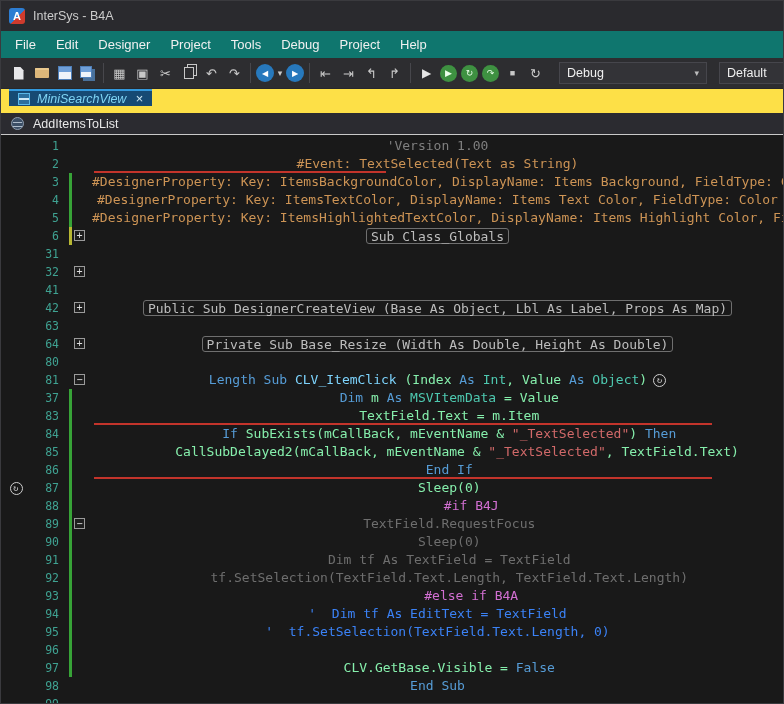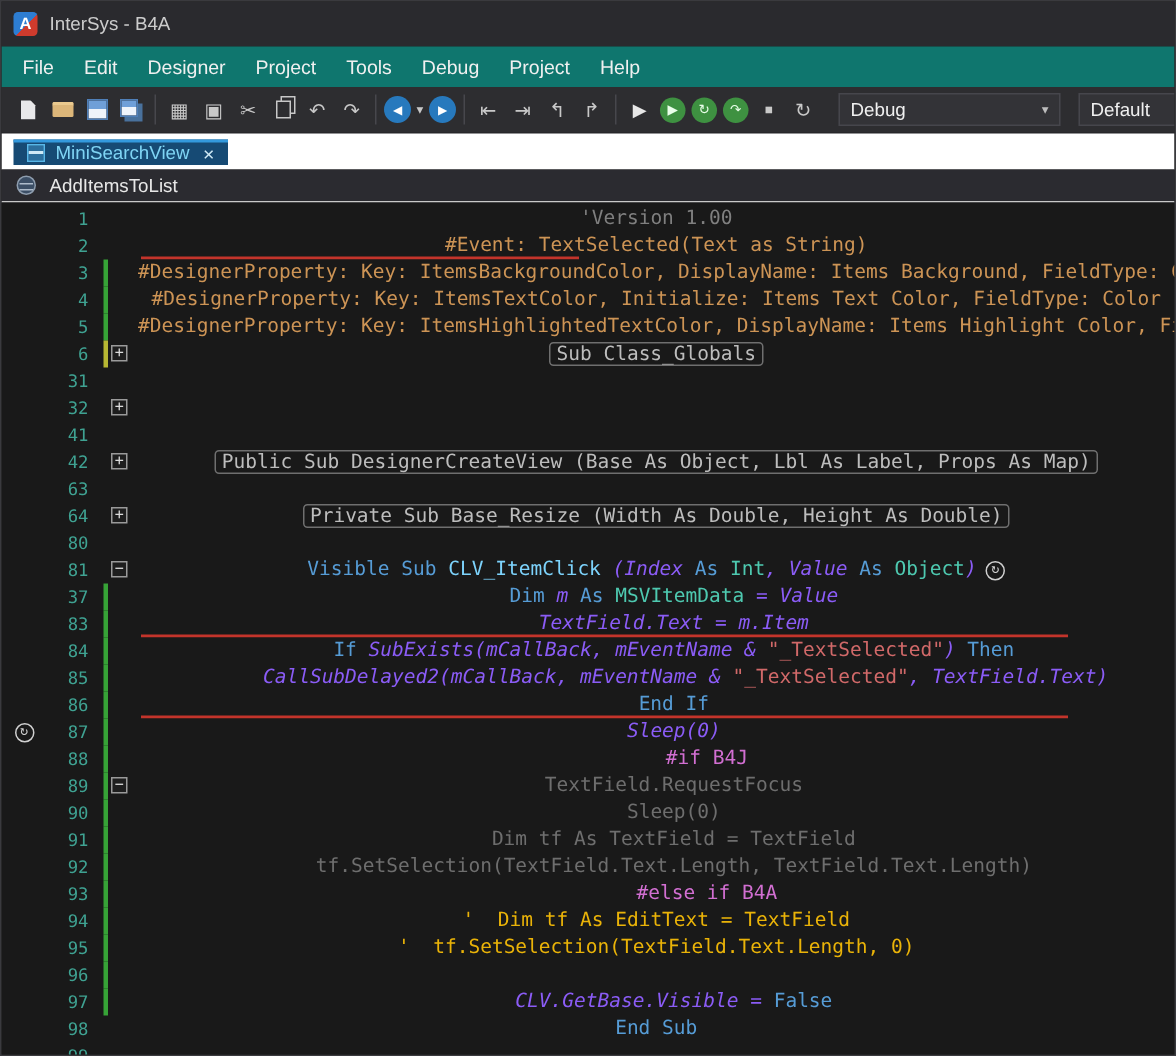--- a/index.html
+++ b/index.html
@@ -29,21 +29,21 @@
   .i-nav{background:#2779bd;border-radius:50%;width:18px;height:18px;color:#ffffff;font-size:8px;margin:0 1px;}
   .i-caret{width:10px;font-size:9px;color:#c8c8c8;}
   .i-run{color:#e6e6e6;font-size:12px;}
   .i-circ{background:#3e9141;border-radius:50%;width:17px;height:17px;color:#eaffea;font-size:9px;margin:0 2px;}
   .i-stop{font-size:9px;}
   .combo{height:22px;width:148px;background:#333337;border:1px solid #46464c;color:#f0f0f0;
     display:flex;align-items:center;padding:0 7px;font-size:12.5px;margin-left:12px;flex:0 0 auto;}
   .combo-arrow{margin-left:auto;font-size:9px;color:#bdbdbd;}
   .combo.small{width:130px;}
   
-  .tabbar{height:24px;background:#ffffff;display:flex;align-items:center;padding-left:8px;}
+  .tabbar{height:24px;background:#fde047;display:flex;align-items:flex-start;padding-left:8px;font-style:italic;}
   .tab{background:#164a74;border-top:2px solid #3399dd;display:flex;align-items:center;gap:7px;padding:0 9px;
     color:#7fd4f4;font-size:12.5px;}
   .tab-icon{width:12px;height:12px;border:1px solid #58b7e8;background:linear-gradient(#2c6f9e 0 4px,#cfe9f7 4px 6px,#2c6f9e 6px);}
   .tab-close{color:#cfe9f5;font-size:13px;margin-left:2px;}
   
   .modulebar{height:22px;background:#2b2b30;display:flex;align-items:center;padding-left:10px;gap:9px;
     border-bottom:1px solid #c9c9c9;color:#e8e8e8;font-size:12.5px;}
   .module-icon{width:13px;height:13px;border-radius:50%;background:#3c4f66;border:1px solid #8e9dae;position:relative;}
   .module-icon::after{content:"";position:absolute;left:1px;right:1px;top:4px;height:3px;border-top:1px solid #aebccb;border-bottom:1px solid #aebccb;}
   
@@ -59,22 +59,22 @@
   .foldslot{width:16px;flex:0 0 auto;display:flex;justify-content:flex-start;}
   .fold{width:11px;height:11px;border:1px solid #9a9a9a;background:#1e1e1e;color:#dddddd;
     font-size:10px;line-height:9px;text-align:center;margin-top:3px;}
   .code{flex:1;white-space:pre;line-height:18px;position:relative;padding-left:2px;overflow:hidden;text-align:center;}
   .boxed{display:inline-block;border:1px solid #6f6f6f;border-radius:3px;padding:0 4px;line-height:15px;height:16px;position:relative;top:1px;}
   .redline{position:absolute;left:4px;bottom:0;height:2px;background:#c3342b;}
   .resumable{display:inline-flex;width:13px;height:13px;border:1px solid #cfcfcf;border-radius:50%;
     color:#cfcfcf;font-size:9px;line-height:11px;align-items:center;justify-content:center;}
   .code .resumable{margin-left:6px;vertical-align:1px;}
   
-  .kw{color:#569cd6;} .typ{color:#4ec9b0;} .pln{color:#8b5cf6;font-style:italic;} .str{color:#d16969;}
-  .attr{color:#cd9455;} .cmt{color:#eab308;} .cmtg{color:#7f7f7f;} .dis{color:#6e6e6e;}
+  .kw{color:#569cd6;} .typ{color:#4ec9b0;} .pln{color:#86efac;} .str{color:#d16969;}
+  .attr{color:#cd9455;} .cmt{color:#3b82f6;} .cmtg{color:#7f7f7f;} .dis{color:#6e6e6e;}
   .pp{color:#d26fd2;margin-left:44px;} .sub{color:#7dd3fc;font-weight:normal;} .fade{color:#bdbdbd;}
 </style>
 </head>
 <body>
 
 <div class="window">
 
   <div class="titlebar">
     <div class="app-icon">A</div>
     <div>InterSys - B4A</div>
@@ -166,21 +166,21 @@
           <div class="foldslot"></div>
           <div class="code"><span class="segs"><span class="attr">#DesignerProperty: Key: ItemsBackgroundColor, DisplayName: Items Background, FieldType: Color</span></span></div>
         </div>
         <div class="row">
           <div class="margin"></div>
           <div class="lnum">4</div>
           <div class="barslot">
             <div class="bar bar-green"></div>
           </div>
           <div class="foldslot"></div>
-          <div class="code"><span class="segs"><span class="attr">#DesignerProperty: Key: ItemsTextColor, Initialize: Items Text Color, FieldType: Color</span></span></div>
+          <div class="code"><span class="segs"><span class="attr">#DesignerProperty: Key: ItemsTextColor, DisplayName: Items Text Color, FieldType: Color</span></span></div>
         </div>
         <div class="row">
           <div class="margin"></div>
           <div class="lnum">5</div>
           <div class="barslot">
             <div class="bar bar-green"></div>
           </div>
           <div class="foldslot"></div>
           <div class="code"><span class="segs"><span class="attr">#DesignerProperty: Key: ItemsHighlightedTextColor, DisplayName: Items Highlight Color, FieldType: Color</span></span></div>
         </div>
@@ -249,21 +249,21 @@
           <div class="foldslot"></div>
           <div class="code"><span class="segs"></span></div>
         </div>
         <div class="row">
           <div class="margin"></div>
           <div class="lnum">81</div>
           <div class="barslot"></div>
           <div class="foldslot">
             <div class="fold">−</div>
           </div>
-          <div class="code"><span class="segs"><span class="kw">Visible Sub </span><span class="sub">CLV_ItemClick</span><span class="pln"> (Index </span><span class="kw">As</span><span class="typ"> Int</span><span class="pln">, Value </span><span class="kw">As</span><span class="typ"> Object</span><span class="pln">)</span></span><span class="resumable">↻</span></div>
+          <div class="code"><span class="segs"><span class="kw">Length Sub </span><span class="sub">CLV_ItemClick</span><span class="pln"> (Index </span><span class="kw">As</span><span class="typ"> Int</span><span class="pln">, Value </span><span class="kw">As</span><span class="typ"> Object</span><span class="pln">)</span></span><span class="resumable">↻</span></div>
         </div>
         <div class="row">
           <div class="margin"></div>
           <div class="lnum">37</div>
           <div class="barslot">
             <div class="bar bar-green"></div>
           </div>
           <div class="foldslot"></div>
           <div class="code"><span class="segs"><span class="pln">   </span><span class="kw">Dim</span><span class="pln"> m </span><span class="kw">As</span><span class="typ"> MSVItemData</span><span class="pln"> = Value</span></span></div>
         </div>

